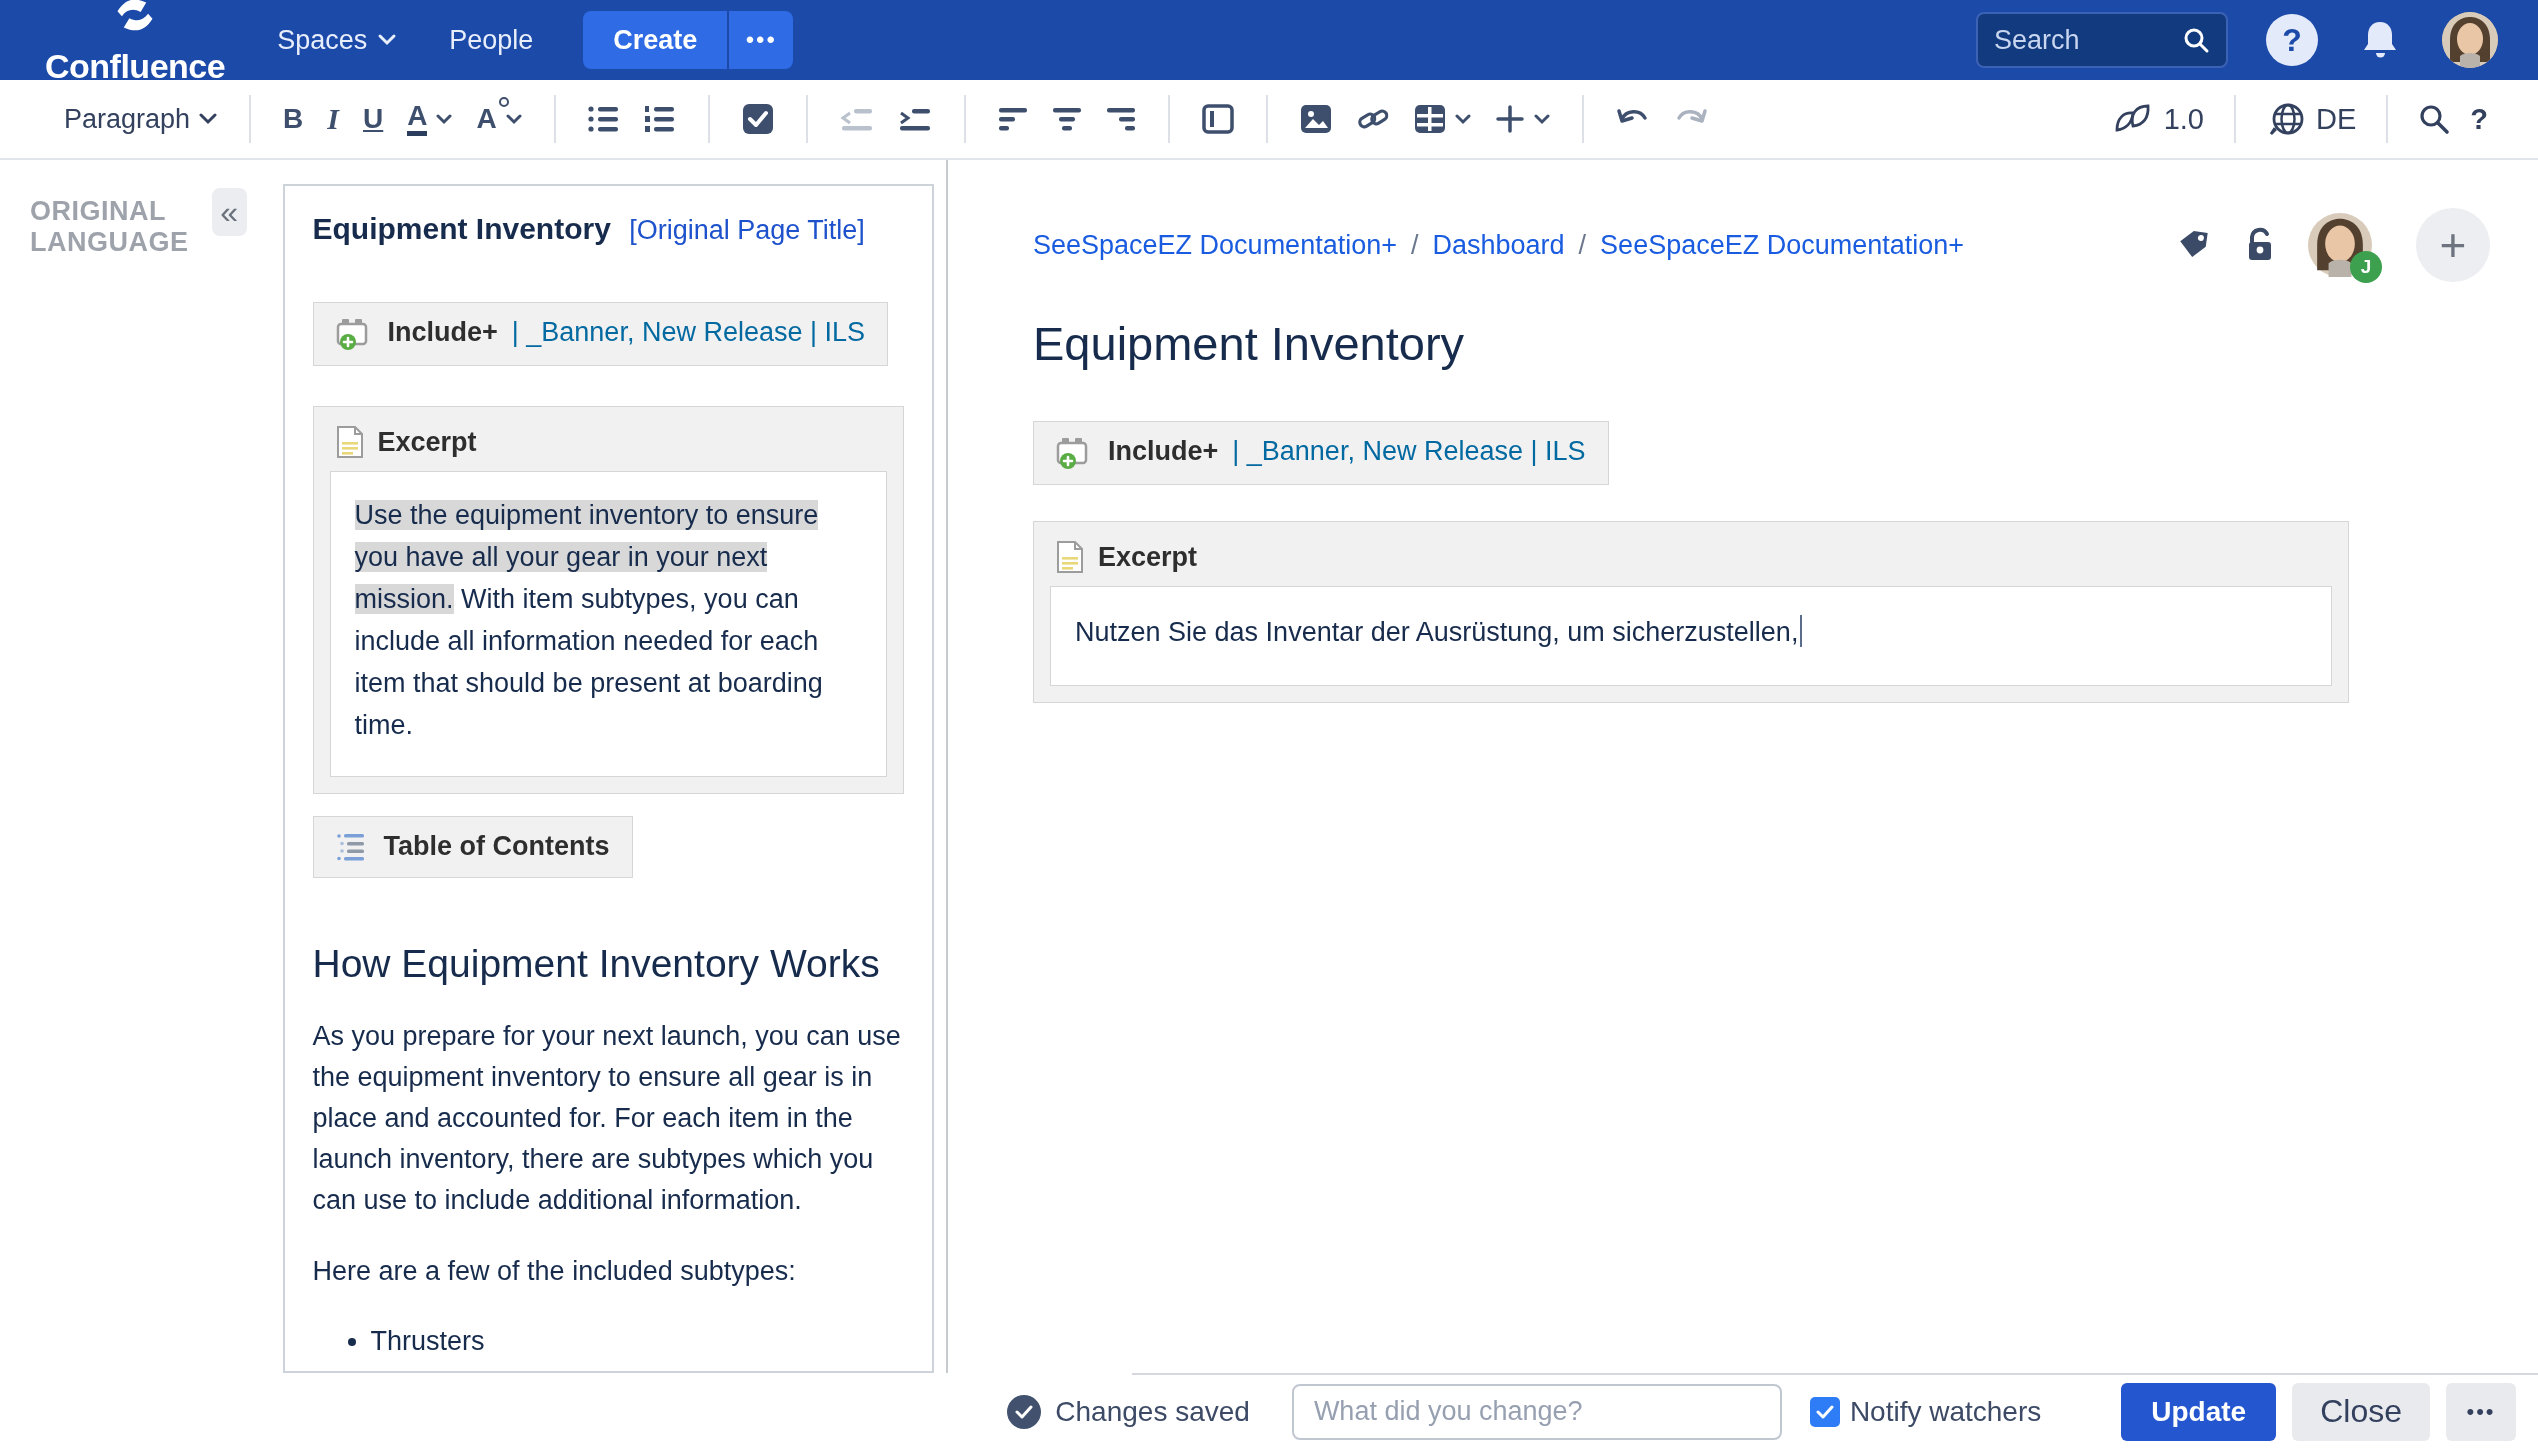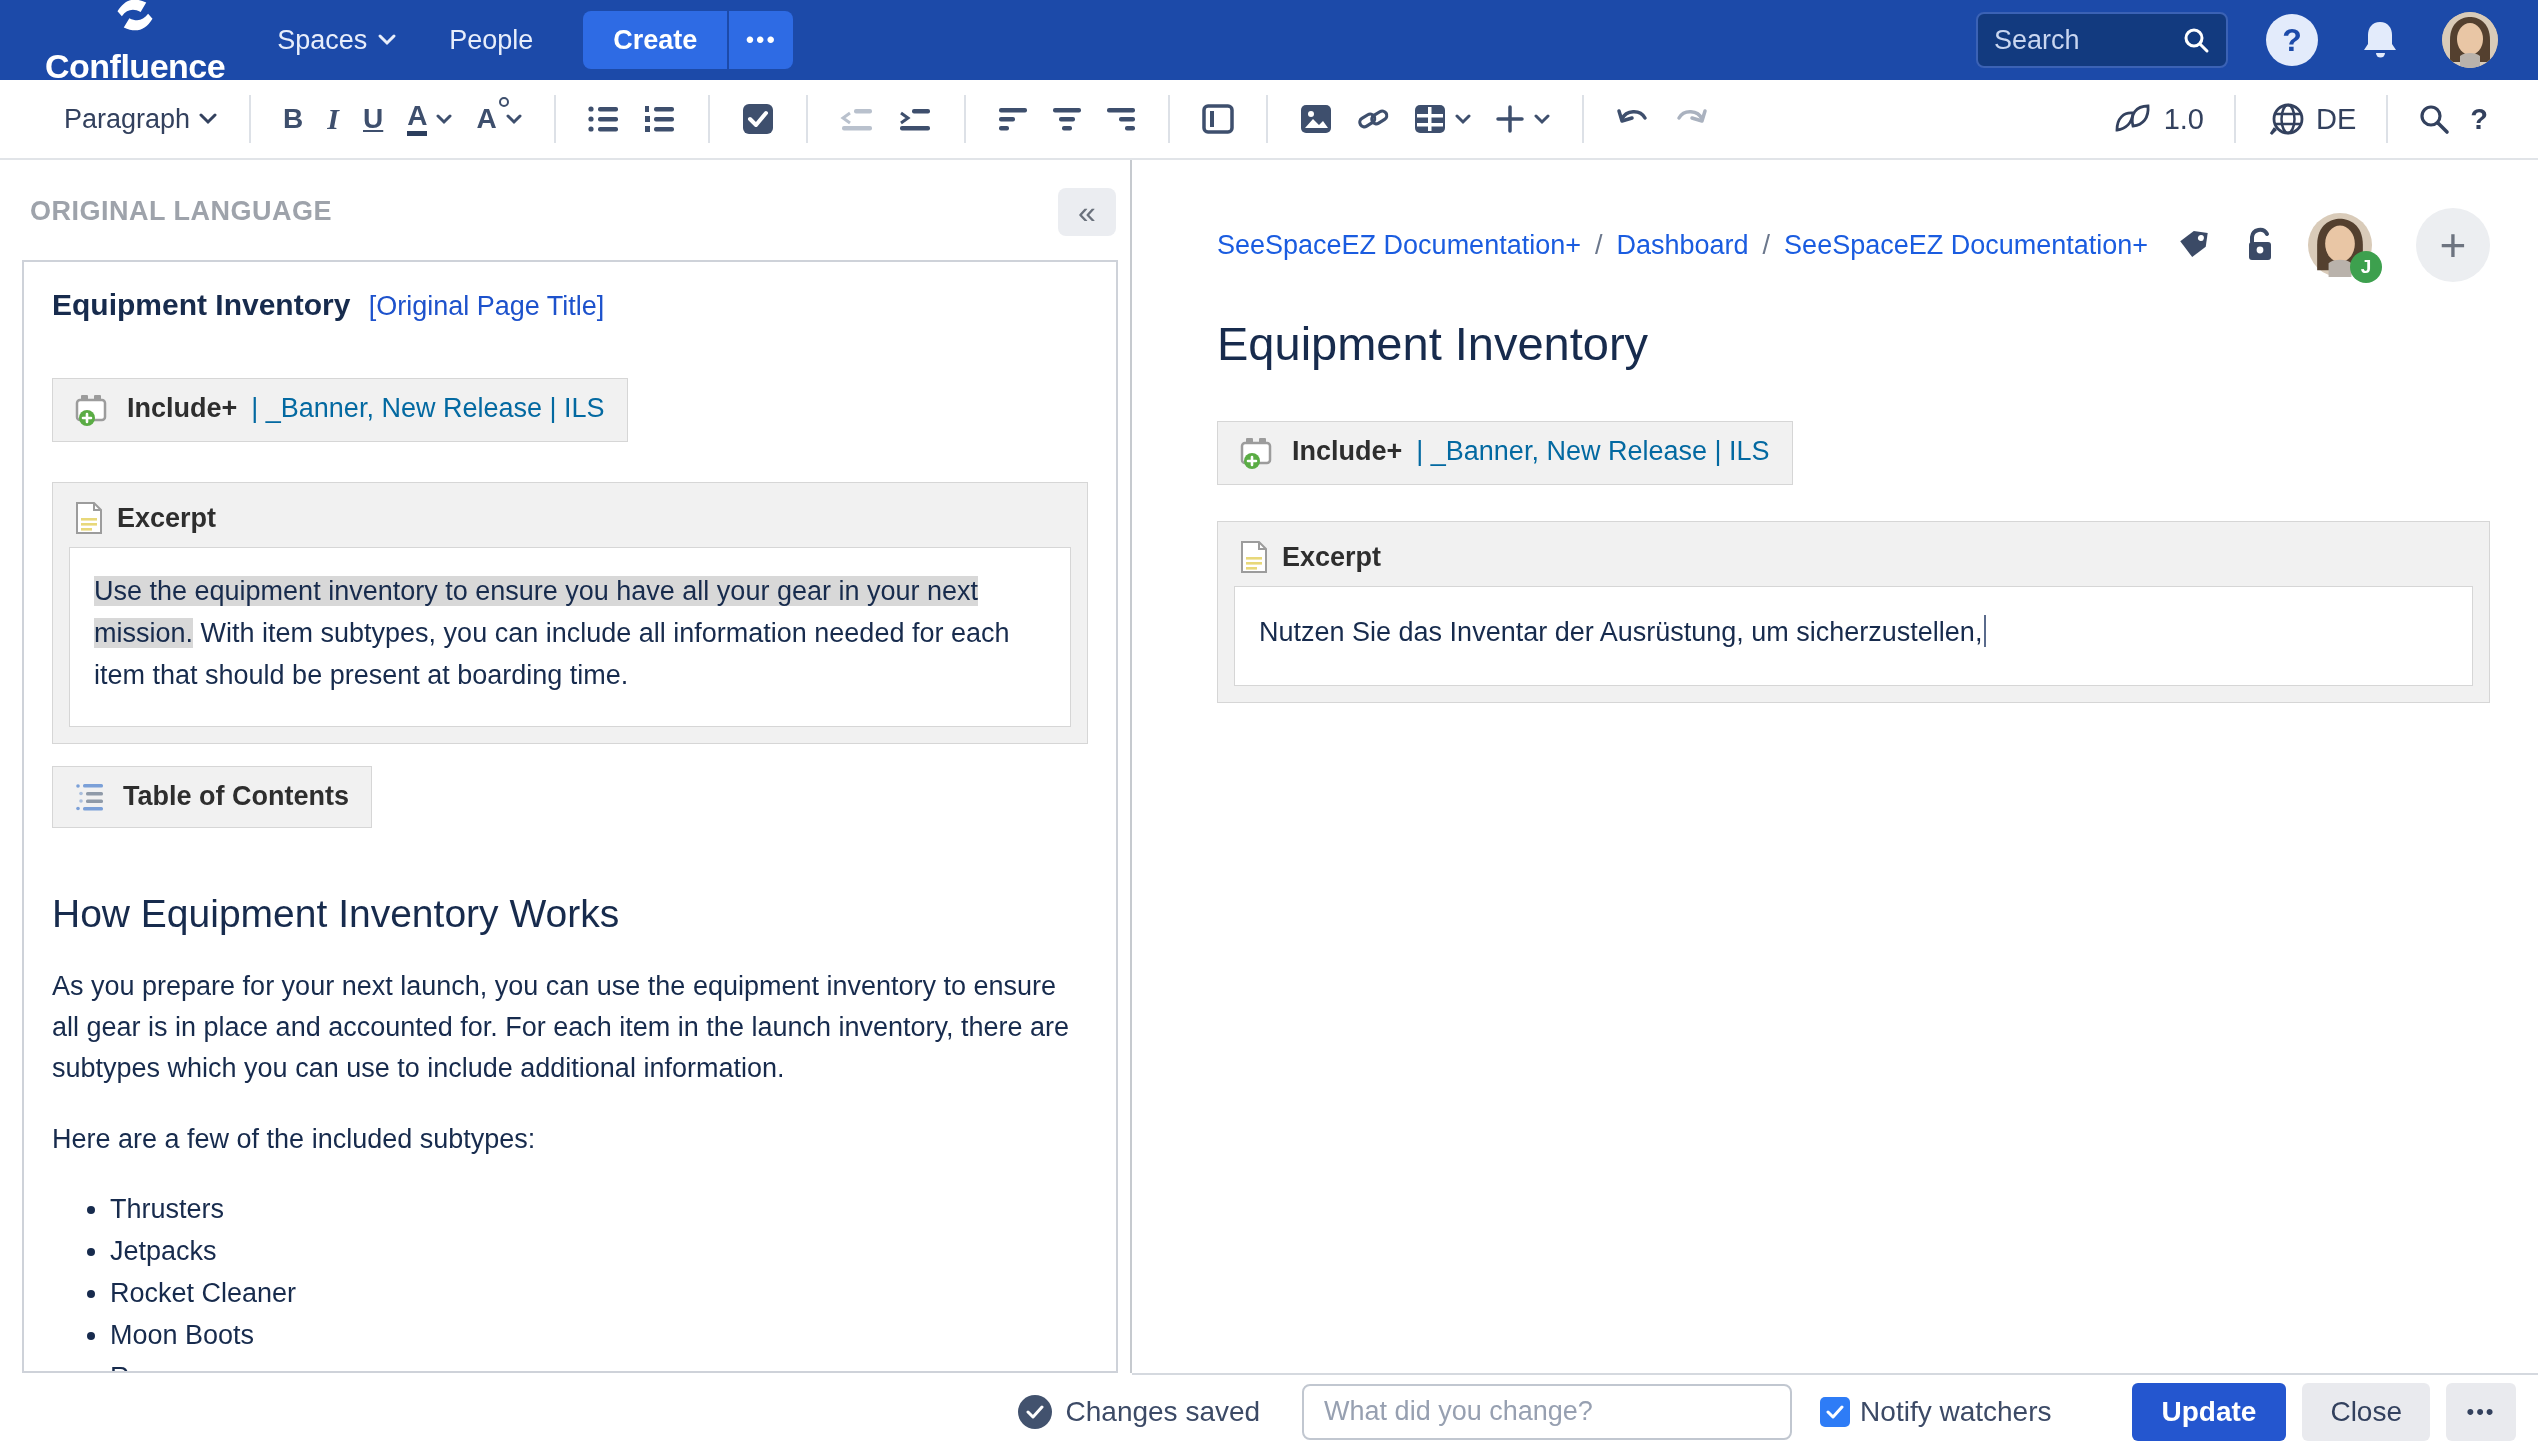--- a/index.html
+++ b/index.html
@@ -38,21 +38,21 @@
   .tb-charA { position:relative; font-weight:700; line-height:1; }
   .tb-charA .ring { position:absolute; top:-8px; right:-12px; width:10px; height:10px; border:2.5px solid #3e4f6d; border-radius:50%; }
   .toolbar-right { margin-left:auto; display:flex; align-items:center; }
   .tb-right-item { display:flex; align-items:center; gap:10px; font-size:29px; color:#33415e; cursor:pointer; padding:0 10px; }
 
   
   .main { flex:1 1 auto; display:flex; min-height:0; }
   .vdivider { width:2px; background:#c6cacf; flex:0 0 auto; }
 
   
-  .left-panel { width:1130px; flex:0 0 auto; background:#fff; display:flex; flex-direction:column; min-height:0; }
+  .left-panel { width:946px; flex:0 0 auto; background:#fff; display:flex; min-height:0; }
   .lp-header { display:flex; justify-content:space-between; align-items:flex-start; padding:28px 14px 0 30px; }
   .lp-title { font-size:27px; font-weight:700; color:#9ea3ab; letter-spacing:0.5px; padding-top:8px; }
   .collapse-btn { width:58px; height:48px; background:#ebedf1; border:none; border-radius:8px; color:#6a717c; font-size:32px; line-height:1; cursor:pointer; }
   .orig-card { margin:24px 12px 0 22px; border:2px solid #ced2d9; background:#fff; flex:1 1 auto; overflow:hidden; padding:26px 28px 0 28px; }
   .orig-title-row { font-size:30px; color:#172b4d; }
   .orig-title { font-weight:700; }
   .orig-title-suffix { color:#1d52cc; font-size:27px; margin-left:10px; }
 
   
   .macro-chip { display:inline-flex; align-items:flex-start; gap:14px; background:#f1f1f1; border:1px solid #d6d6d6; padding:14px 22px; margin-top:56px; cursor:pointer; }
@@ -90,21 +90,21 @@
   .footer { height:77px; background:#fff; flex:0 0 auto; display:flex; align-items:center; position:relative; padding-right:22px; }
   .footer::before { content:''; position:absolute; top:0; left:1132px; right:0; height:2px; background:#d5d9df; }
   .footer-spacer { flex:1; }
   .saved { display:flex; align-items:center; gap:14px; font-size:28px; color:#3c4a66; }
   .saved-icon { width:34px; height:34px; border-radius:50%; background:#42526e; display:flex; align-items:center; justify-content:center; }
   .change-input { width:490px; height:56px; border:2px solid #c1c7d0; border-radius:8px; margin-left:42px; padding:0 20px; font-size:27px; color:#172b4d; outline:none; font-family:inherit; }
   .change-input::placeholder { color:#97a0b1; }
   .notify { display:flex; align-items:center; gap:10px; margin-left:28px; font-size:28px; color:#3c4a66; cursor:pointer; }
   .checkbox { width:30px; height:30px; border-radius:5px; background:#2e7cf6; display:flex; align-items:center; justify-content:center; }
   .btn-update { margin-left:80px; height:58px; padding:0 30px; background:#2456cf; color:#fff; border:none; border-radius:6px; font-size:28px; font-weight:700; cursor:pointer; }
-  .btn-close { margin-left:16px; height:58px; padding:0 28px; background:#e9eaee; color:#33415e; border:none; border-radius:6px; font-size:28px; cursor:pointer; }
+  .btn-close { margin-left:16px; height:58px; padding:0 28px; background:#e9eaee; color:#33415e; border:none; border-radius:6px; font-size:32px; cursor:pointer; }
   .btn-more { margin-left:16px; height:58px; width:70px; background:#e9eaee; color:#33415e; border:none; border-radius:6px; font-size:22px; letter-spacing:2px; cursor:pointer; }
 
   svg { display:block; }
 </style>
 </head>
 <body>
 
 <div class="app">
 
   <header class="navbar">

